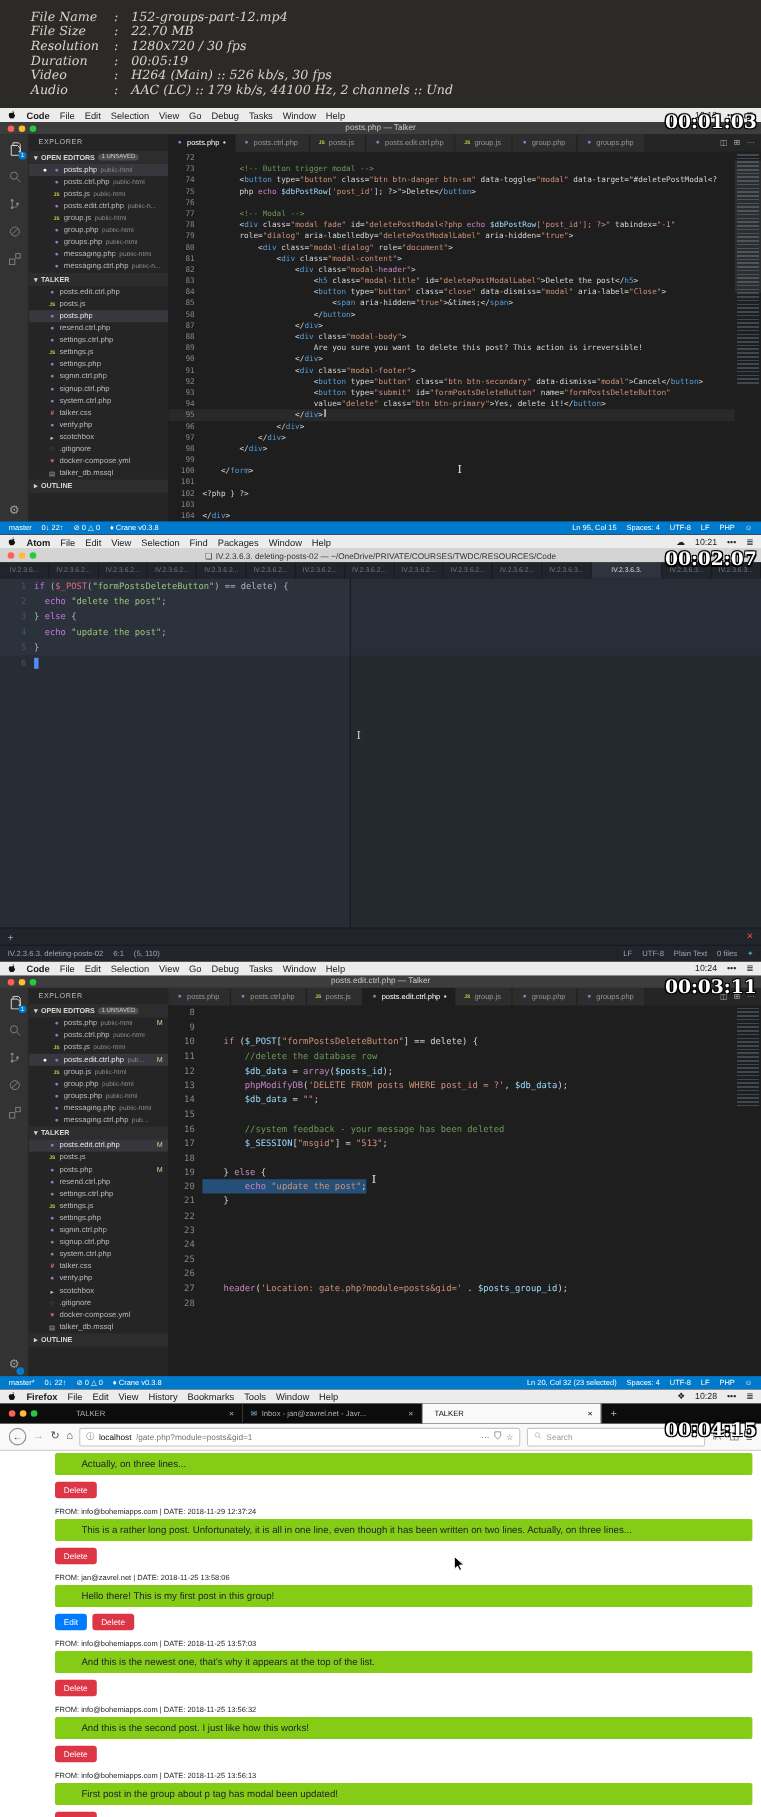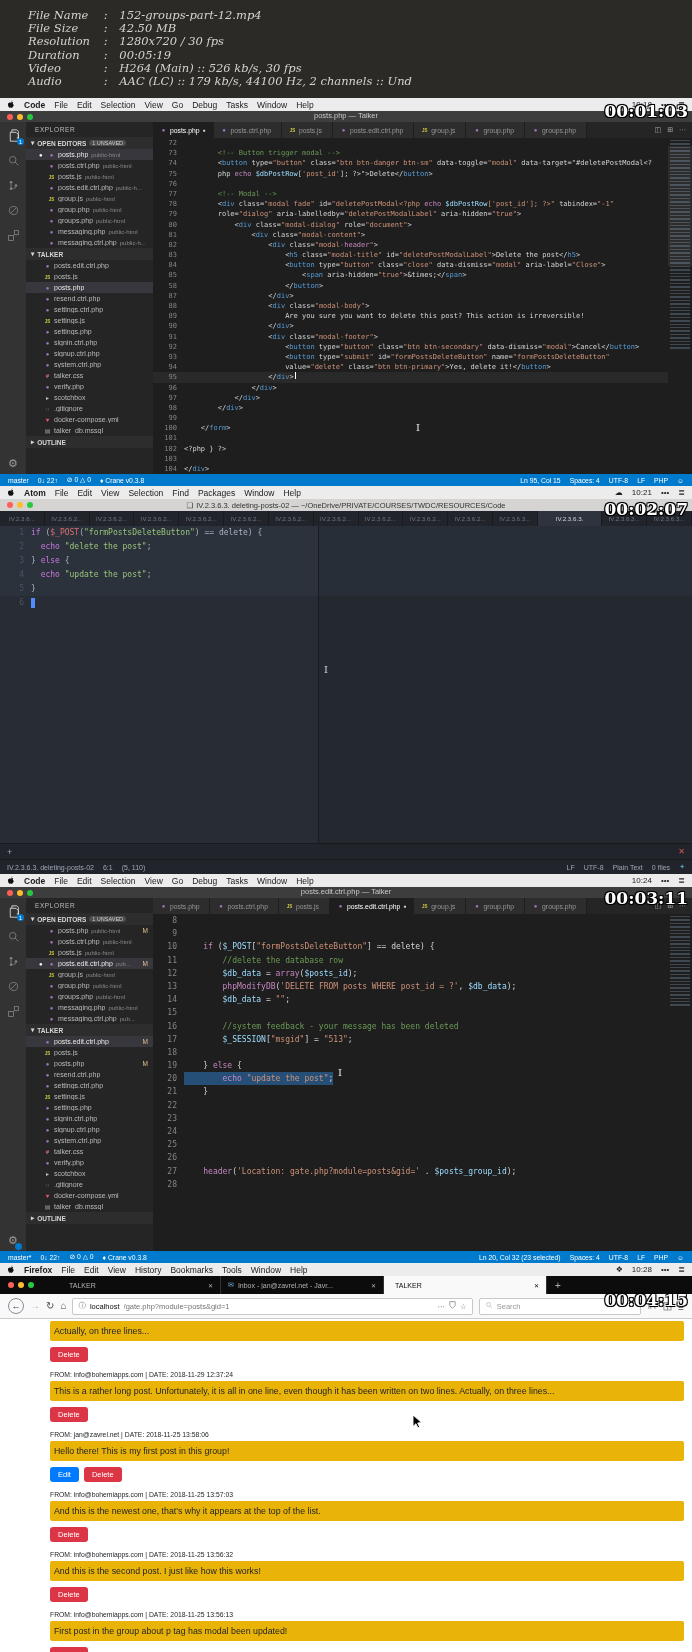--- a/index.html
+++ b/index.html
@@ -132,21 +132,21 @@
   .urlpath{color:#737373;overflow:hidden;white-space:nowrap;}
   .urlsp{flex:1;}
   .urlic{color:#737373;font-size:7.5px;}
   .searchbar{width:150px;height:15px;background:#fff;border:1px solid #c7c7cd;border-radius:2px;display:flex;
              align-items:center;gap:4px;padding:0 5px;font-size:7.5px;color:#9a9a9a;flex-shrink:0;}
   .hamwrap{position:relative;}
   .hambadge{position:absolute;right:-2px;top:-2px;width:4px;height:4px;border-radius:50%;background:#30e60b;}
   .ffcontent{flex:1;background:#fff;color:#212529;padding:2px 8px 0 50px;overflow:hidden;position:relative;}
   .pmeta{font-size:6.8px;margin:9px 0 3px;color:#212529;}
   .pmeta:empty{display:none;}
-  .ptext{background:#eab308;border-radius:2px;padding:5px 4px;font-size:8.8px;white-space:nowrap;overflow:hidden;}
+  .ptext{background:#84cc16;border-radius:2px;padding:5px 24px;font-size:8.8px;white-space:nowrap;overflow:hidden;}
   .pbtns{margin-top:6px;display:flex;gap:5px;}
   .pbtn{color:#fff;font-size:7.5px;padding:3px 8px;border-radius:3px;display:inline-block;}
   .pbtn:empty{display:none;}
   .pbtn.del{background:#dc3545;}
   .pbtn.edit{background:#007bff;}
   .cursor-arrow{position:absolute;z-index:8;}
 </style>
 </head>
 <body>
 
@@ -156,21 +156,21 @@
 
       <div class="mrow">
         <span class="mlabel">File Name</span>
         <span class="mcolon">:</span>
         <span class="mval">152-groups-part-12.mp4</span>
       </div>
 
       <div class="mrow">
         <span class="mlabel">File Size</span>
         <span class="mcolon">:</span>
-        <span class="mval">42.50 MB</span>
+        <span class="mval">22.70 MB</span>
       </div>
 
       <div class="mrow">
         <span class="mlabel">Resolution</span>
         <span class="mcolon">:</span>
         <span class="mval">1280x720 / 30 fps</span>
       </div>
 
       <div class="mrow">
         <span class="mlabel">Duration</span>

